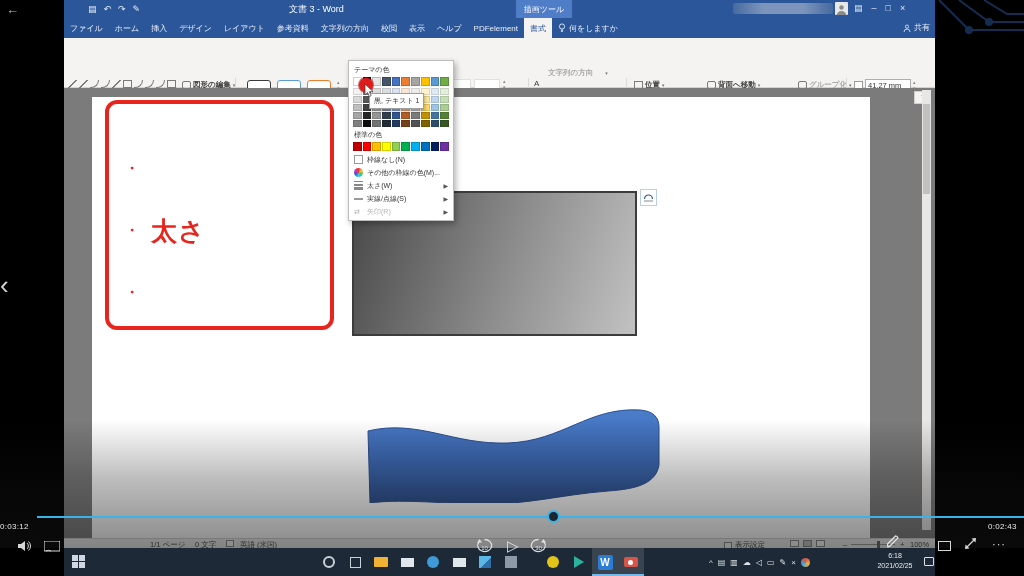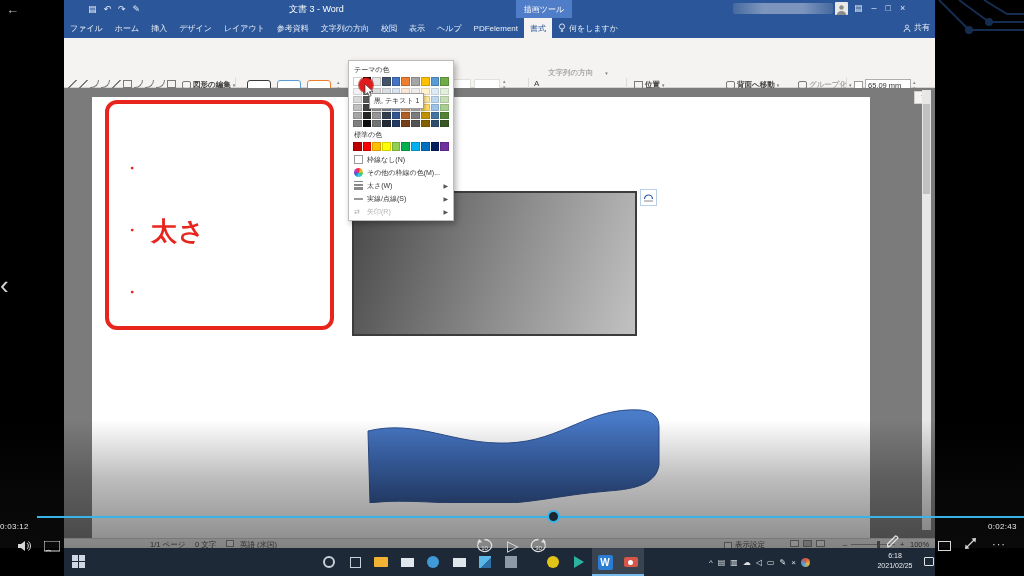--- a/index.html
+++ b/index.html
@@ -305,21 +305,21 @@
       <div class="abs rbtn" style="left:570px;top:55px;">
           <span class="sg rect"></span>
           <span>文字列の折り返し</span>
           <span class="dd">▾</span>
         </div>
       <div class="abs rbtn" style="left:570px;top:68px;">
           <span class="sg rrect"></span>
           <span>前面へ移動</span>
           <span class="dd">▾</span>
         </div>
-      <div class="abs rbtn" style="left:634px;top:42px;padding-left:28px;">
+      <div class="abs rbtn" style="left:615px;top:42px;padding-left:28px;">
           <span class="sg rrect"></span>
           <span>背面へ移動</span>
           <span class="dd">▾</span>
         </div>
       <div class="abs rbtn" style="left:648px;top:55px;">
           <span class="sg rect"></span>
           <span>オブジェクトの選択と表示</span>
         </div>
       <div class="abs rbtn" style="left:648px;top:68px;">
           <span class="sg rect"></span>
@@ -334,21 +334,21 @@
       <div class="abs rbtn" style="left:734px;top:55px;">
           <span class="sg curve"></span>
           <span>回転</span>
           <span class="dd">▾</span>
         </div>
       <div class="abs glabel" style="left:620px;width:80px;">配置</div>
       <div class="abs gsep" style="left:782px;"></div>
 
       <div class="abs spinbox" style="left:790px;top:41px;">
         <span class="szicon"></span>
-        <span class="val">65.09 mm</span>
+        <span class="val">41.27 mm</span>
         <span class="spincol">
             <span>▴</span>
             <span>▾</span>
           </span>
       </div>
       <div class="abs spinbox" style="left:790px;top:62px;">
         <span class="szicon"></span>
         <span class="val">141.29 mm</span>
         <span class="spincol">
             <span>▴</span>

